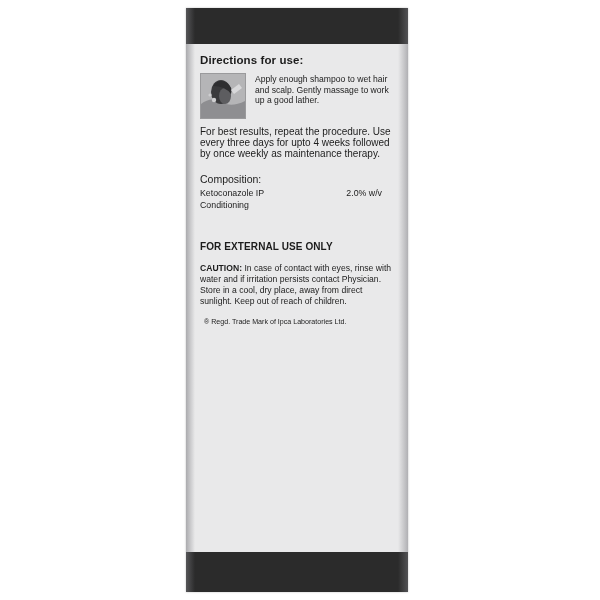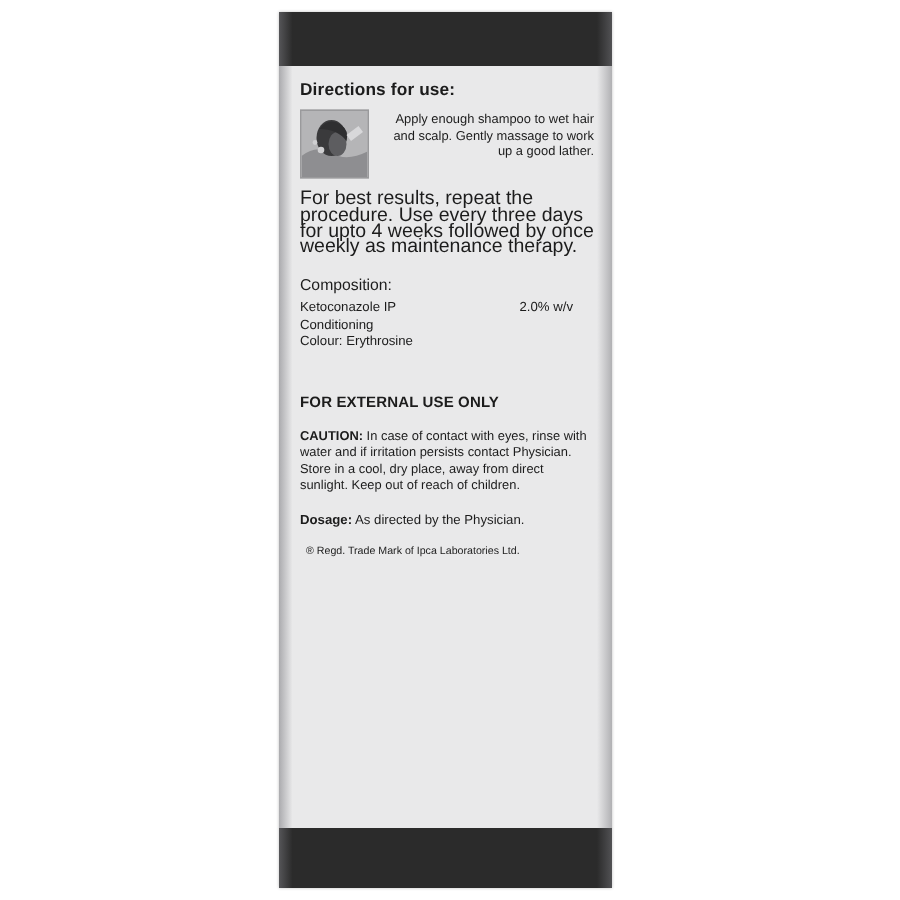--- a/index.html
+++ b/index.html
@@ -69,40 +69,39 @@
     font-size: 11.5px;
     font-weight: bold;
     letter-spacing: 0.1px;
     margin: 0 0 7px 0;
   }
   
   .step {
     display: flex;
     align-items: flex-start;
     margin-bottom: 8px;
-    text-align: right;
   }
   .thumb {
     width: 44px;
     height: 44px;
     flex: 0 0 44px;
     border: 1px solid #9a9a9c;
     background: #b9b9bb;
     position: relative;
     overflow: hidden;
     margin-right: 9px;
   }
   .thumb svg { display: block; }
   .step-text {
     font-size: 8.6px;
     line-height: 10.6px;
     padding-top: 1px;
   }
   .paragraph {
-    font-size: 13px;
+    font-size: 10px;
     line-height: 10.8px;
     margin-top: 0;
   }
   .section-gap {
     margin-top: 14px;
   }
   .comp-heading {
     font-size: 10.5px;
     font-weight: normal;
     margin-bottom: 3px;
@@ -185,30 +184,26 @@
       <div class="paragraph">For best results, repeat the procedure. Use every three days for upto 4 weeks followed by once weekly as maintenance therapy.</div>
 
       <div class="section-gap">
         <div class="comp-heading">Composition:</div>
 
         <div class="comp-row">
           <span>Ketoconazole IP</span>
           <span class="right">2.0% w/v</span>
         </div>
         <div class="comp-line">Conditioning</div>
-        <div class="comp-line">Colour: Erythrosine</div>
       </div>
 
       <div class="external">FOR EXTERNAL USE ONLY</div>
 
       <div class="caution">
         <b>CAUTION:</b><span> In case of contact with eyes, rinse with water and if irritation persists contact Physician. Store in a cool, dry place, away from direct sunlight. Keep out of reach of children.</span>
       </div>
 
-      <div class="dosage">
-        <b>Dosage:</b><span> As directed by the Physician.</span>
-      </div>
 
       <div class="trademark">® Regd. Trade Mark of Ipca Laboratories Ltd.</div>
 
     </div>
   </div>
 </div>
 
 </body></html>

